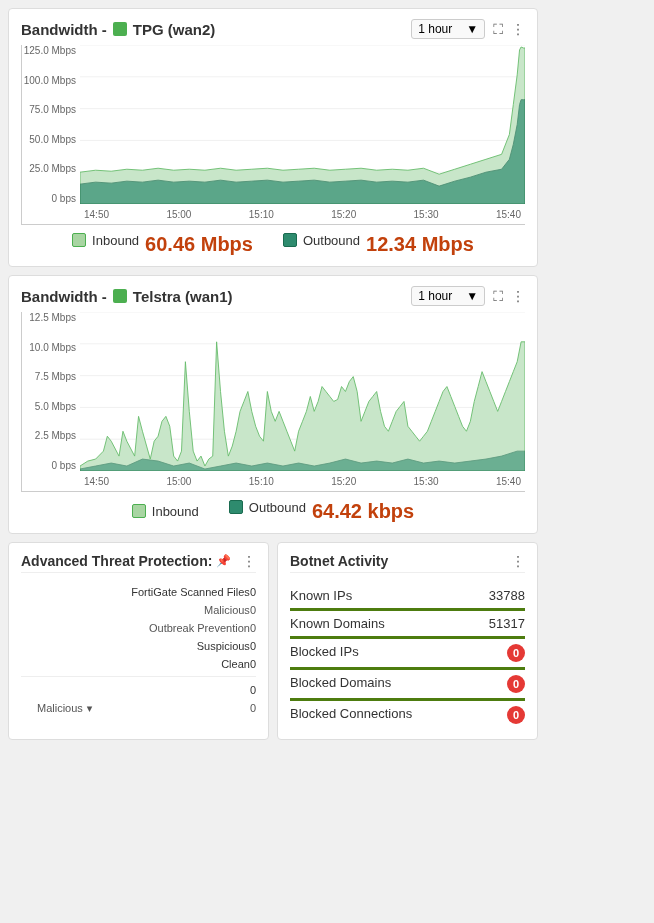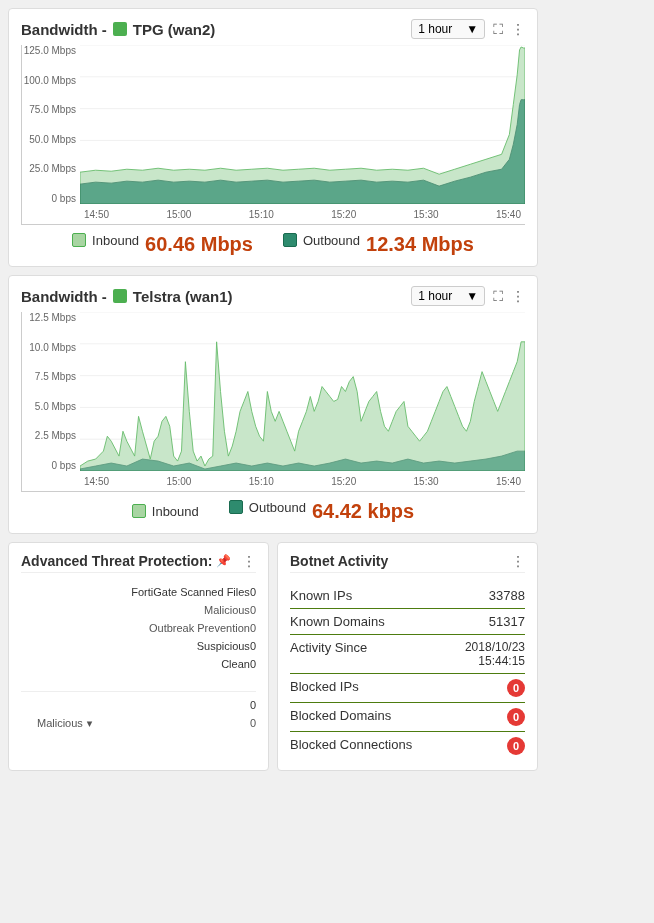--- a/index.html
+++ b/index.html
@@ -175,29 +175,29 @@
       font-size: 11px;
       color: #333;
     }
     .threat-row.indent {
       padding-left: 16px;
       color: #555;
     }
     .threat-row.section-end {
       border-bottom: 1px solid #eee;
       margin-bottom: 4px;
-      padding-bottom: 21px;
+      padding-bottom: 6px;
     }
     .botnet-row {
       display: flex;
       justify-content: space-between;
       padding: 5px 0;
       font-size: 13px;
       color: #333;
-      border-bottom: 1px solid #4d7c0f;
+      border-bottom: 3px solid #4d7c0f;
     }
     .botnet-row:last-child { border-bottom: none; }
     .badge-red {
       background: #e53935;
       color: white;
       border-radius: 50%;
       width: 18px;
       height: 18px;
       display: flex;
       align-items: center;
@@ -400,24 +400,20 @@
 
       <div class="botnet-row">
         <span>Known IPs</span>
         <span>33788</span>
       </div>
       <div class="botnet-row">
         <span>Known Domains</span>
         <span>51317</span>
       </div>
       <div class="botnet-row">
-        <span>Activity Since</span>
-        <span style="text-align: right; font-size: 12px;">2018/10/23<br>15:44:15</span>
-      </div>
-      <div class="botnet-row">
         <span>Blocked IPs</span>
         <div class="badge-red">0</div>
       </div>
       <div class="botnet-row">
         <span>Blocked Domains</span>
         <div class="badge-red">0</div>
       </div>
       <div class="botnet-row">
         <span>Blocked Connections</span>
         <div class="badge-red">0</div>

